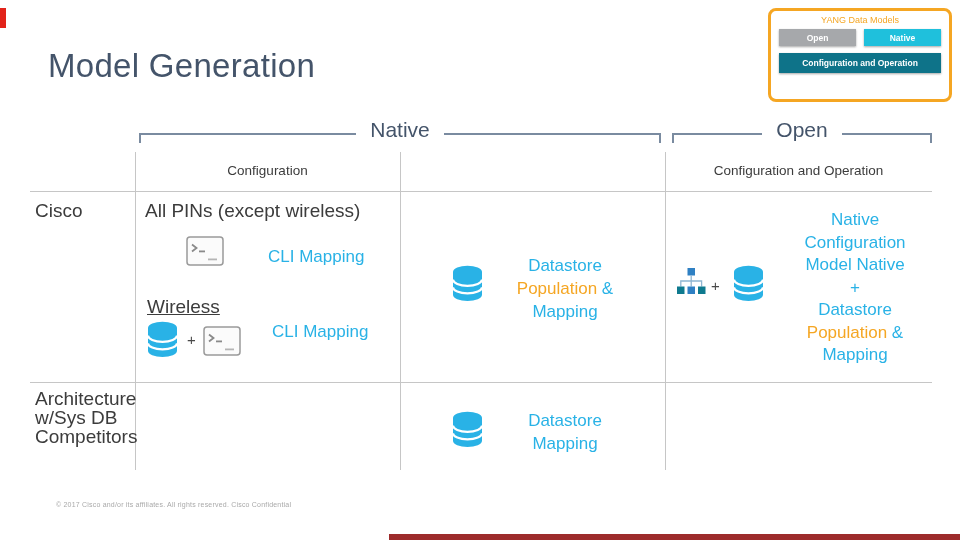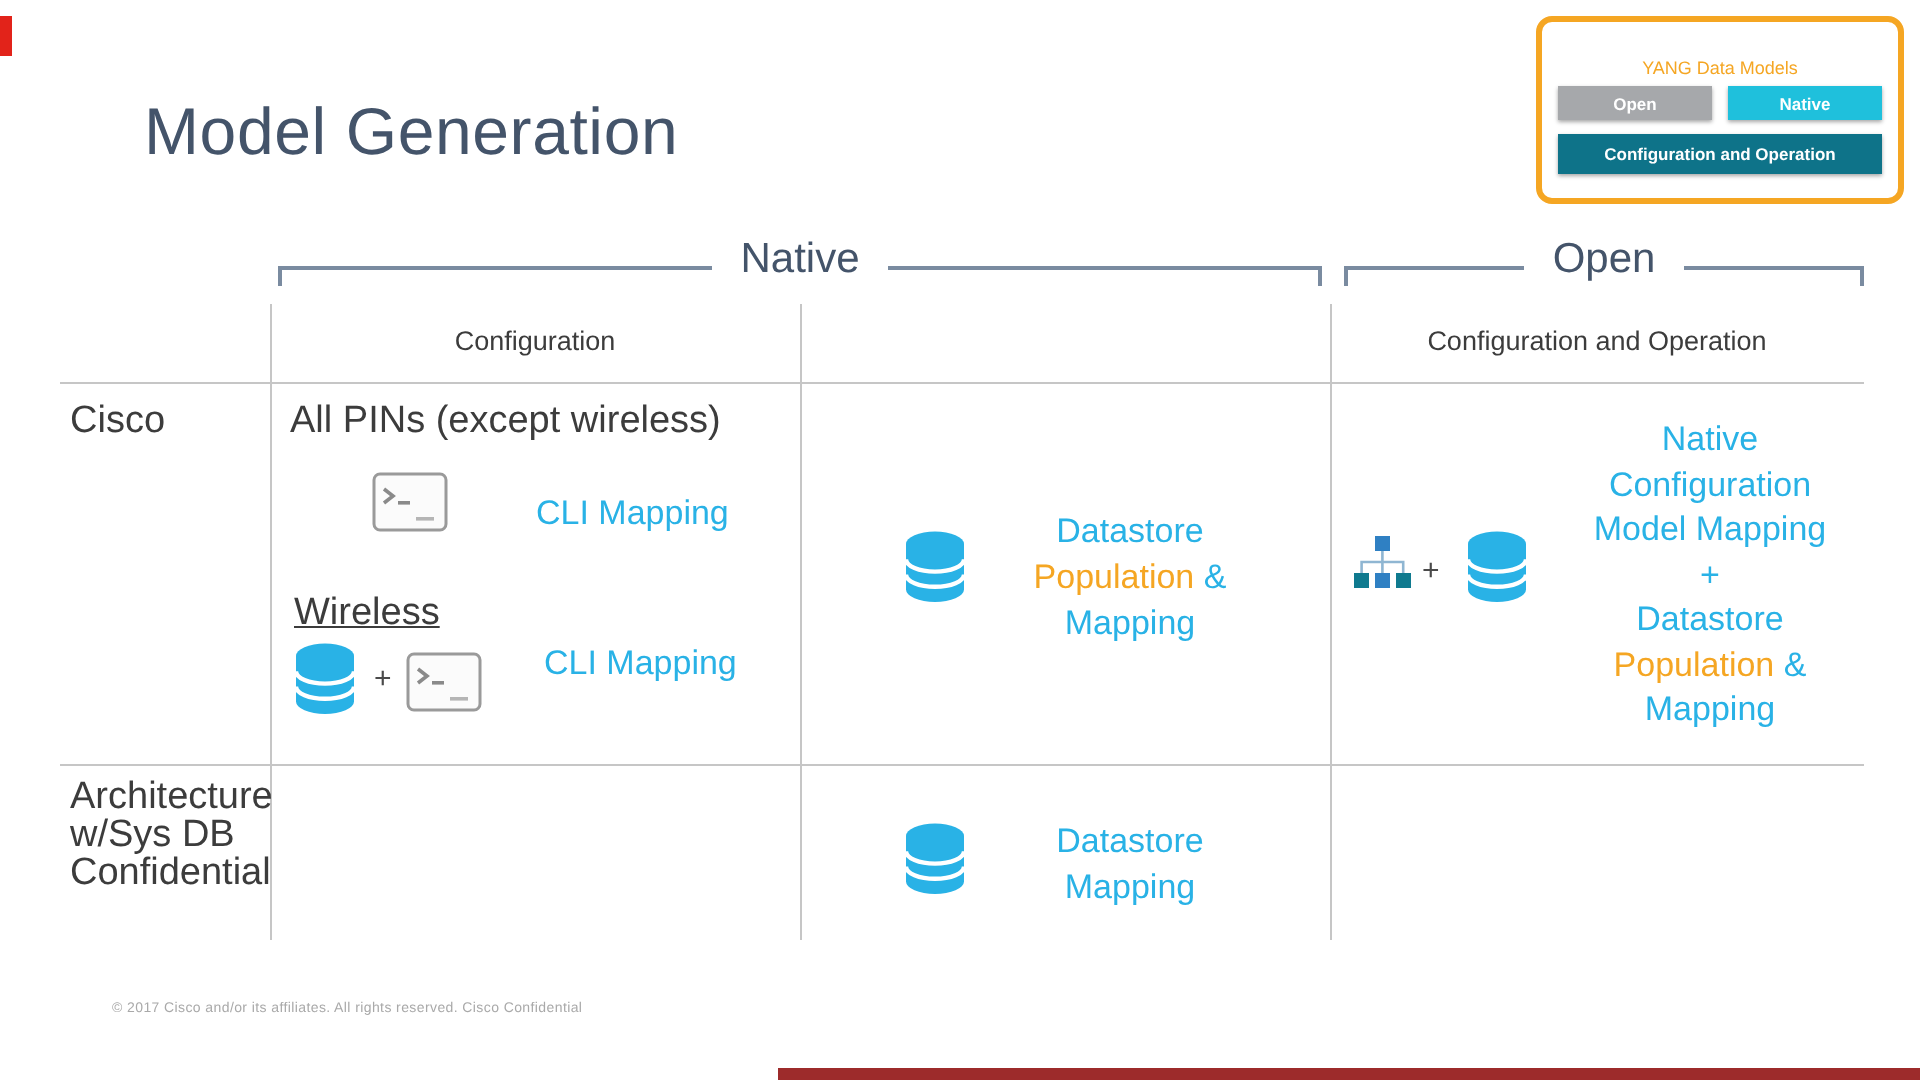--- a/index.html
+++ b/index.html
@@ -1,24 +1,24 @@
 <!DOCTYPE html>
 <html style="--cyan: #29b2e6; --orange: #f5a623; --heading: #44546a; --text-dark: #3c3c3c; --red-accent: #e2231a; --bottom-bar: #9d2b2b; --native-btn: #1fc0dc; --teal-btn: #0e7389; --gray-btn: #a6a8ab; --line-blue: #7a8ba0; --grid-line: #c6c6c6; --footer-gray: #a9a9a9;"><head>
 <meta charset="utf-8">
 <style>
   html,body{margin:0;padding:0;}
   body{font-family:"Liberation Sans","DejaVu Sans",sans-serif;background:#e9e9e9;}
   .slide{position:relative;width:960px;height:540px;background:#ffffff;overflow:hidden;margin:0 auto;}
-  .title{position:absolute;left:72px;top:47px;font-size:33px;color:var(--heading,#44546a);font-weight:400;letter-spacing:.3px;}
+  .title{position:absolute;left:48px;top:47px;font-size:33px;color:var(--heading,#44546a);font-weight:400;letter-spacing:.3px;}
   .red-tab{position:absolute;left:0;top:8px;width:6px;height:20px;background:var(--red-accent,#e2231a);}
   .bottom-bar{position:absolute;left:389px;top:534px;width:571px;height:6px;background:var(--bottom-bar,#9d2b2b);}
   .footer{position:absolute;left:56px;top:501px;font-size:7px;color:var(--footer-gray,#a9a9a9);letter-spacing:.2px;}
 
   .legend{position:absolute;left:768px;top:8px;width:178px;height:88px;border:3px solid var(--orange,#f5a623);border-radius:8px;background:#fff;}
-  .legend-title{margin-top:18px;text-align:center;font-size:9px;color:var(--orange,#f5a623);}
+  .legend-title{margin-top:4px;text-align:center;font-size:9px;color:var(--orange,#f5a623);}
   .legend-row{display:flex;gap:8px;padding:4px 8px 0;}
   .lbtn{color:#fff;font-weight:bold;font-size:8.5px;height:17px;display:flex;align-items:center;justify-content:center;box-shadow:0 1px 2px rgba(0,0,0,.35);cursor:pointer;}
   .lbtn.gray{flex:1;background:var(--gray-btn,#a6a8ab);}
   .lbtn.cyan{flex:1;background:var(--native-btn,#1fc0dc);}
   .lbtn.teal{margin:7px 8px 0;height:20px;background:var(--teal-btn,#0e7389);}
 
   .bracket{position:absolute;top:124px;display:flex;align-items:flex-start;}
   .b-tick{width:2px;height:10px;margin-top:9px;background:var(--line-blue,#7a8ba0);}
   .b-line{flex:1;height:1.5px;margin-top:9px;background:var(--line-blue,#7a8ba0);}
   .b-label{margin:-6px 14px 0;font-size:21px;line-height:24px;color:var(--heading,#44546a);}
@@ -83,21 +83,21 @@
   <div class="hline" style="top:191px;"></div>
   <div class="hline" style="top:382px;"></div>
   <div class="vline" style="left:135px;"></div>
   <div class="vline" style="left:400px;"></div>
   <div class="vline" style="left:665px;"></div>
 
   <div class="dark-text" style="left:35px;top:201px;">Cisco</div>
   <div class="dark-text" style="left:35px;top:389px;">
     <div>Architecture</div>
     <div>w/Sys DB</div>
-    <div>Confidential</div>
+    <div>Competitors</div>
   </div>
 
   <div class="dark-text" style="left:145px;top:201px;">All PINs (except wireless)</div>
   <div class="icon" style="left:186px;top:236px;">
     <svg width="38" height="30" viewBox="0 0 38 30">
       <rect x="1" y="1" width="36" height="28" rx="3" class="term-body"></rect>
       <path d="M6 8.5 L10.5 12 L6 15.5" class="term-arrow"></path>
       <rect x="13" y="14.5" width="6" height="1.8" class="term-dash"></rect>
       <rect x="22" y="22.5" width="9" height="1.8" class="term-dash2"></rect>
     </svg>
@@ -154,21 +154,21 @@
     <svg width="33" height="37" viewBox="0 0 33 37">
       <ellipse cx="16.5" cy="7" rx="14.5" ry="6.2" class="db-fill"></ellipse>
       <path d="M2 7 V29.8 A14.5 6.2 0 0 0 31 29.8 V7" class="db-fill"></path>
       <path d="M2 14.6 A14.5 6.2 0 0 0 31 14.6" class="db-sep"></path>
       <path d="M2 22.2 A14.5 6.2 0 0 0 31 22.2" class="db-sep"></path>
     </svg>
   </div>
   <div class="cyan-text tall center" style="left:775px;top:209px;width:160px;">
     <div>Native</div>
     <div>Configuration</div>
-    <div>Model Mapping</div>
+    <div>Model Native</div>
     <div>+</div>
     <div>Datastore</div>
     <div><span class="orange">Population</span><span> &amp;</span></div>
     <div>Mapping</div>
   </div>
 
   <div class="icon" style="left:451px;top:411px;">
     <svg width="33" height="37" viewBox="0 0 33 37">
       <ellipse cx="16.5" cy="7" rx="14.5" ry="6.2" class="db-fill"></ellipse>
       <path d="M2 7 V29.8 A14.5 6.2 0 0 0 31 29.8 V7" class="db-fill"></path>

